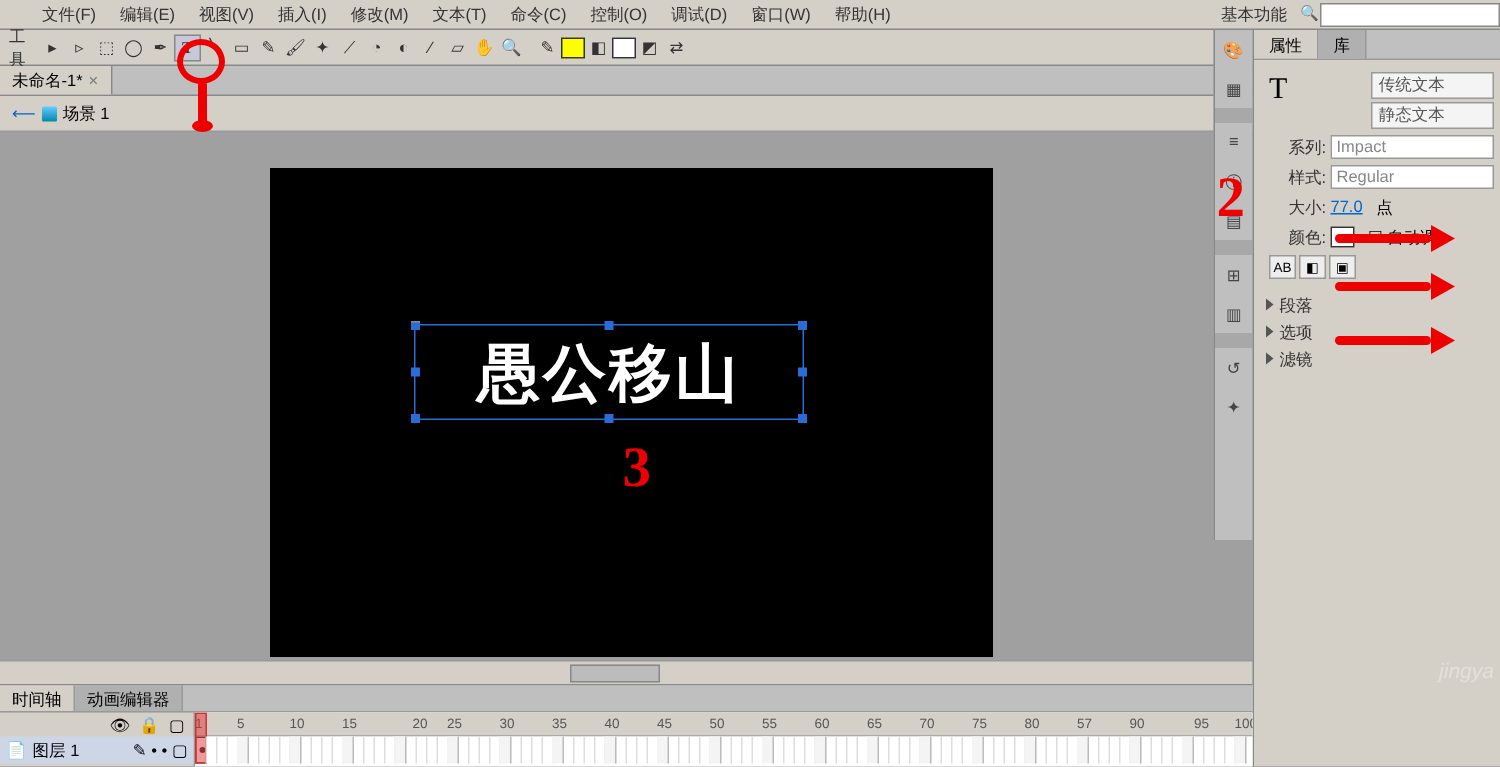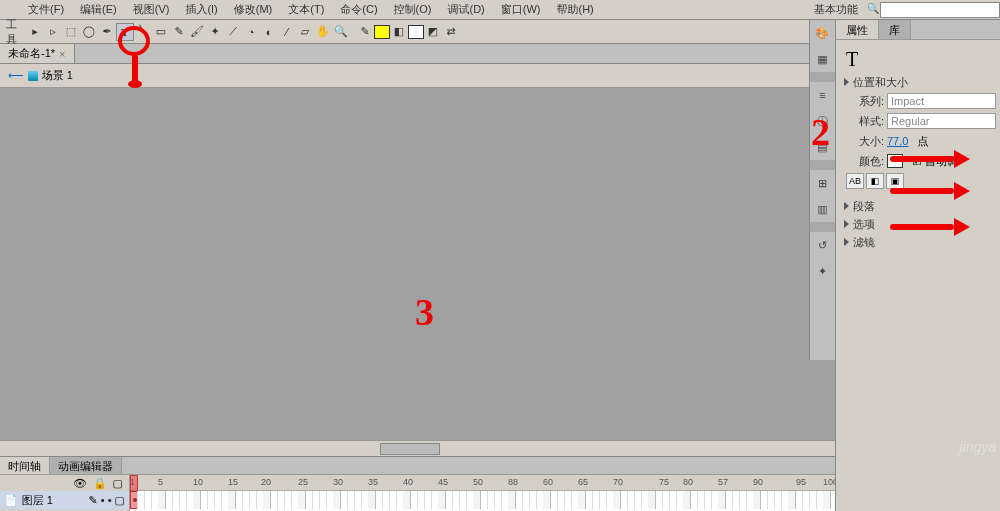--- a/index.html
+++ b/index.html
@@ -166,20 +166,33 @@
   </div>
   <div class="scene-r">
     <span>🎬</span>
     <span>🧩</span>
     <div class="zoom">100%</div>
     <div class="dd">▾</div>
   </div>
 </div>
 
 <div class="stage-wrap">
+  <div class="stage">
+    <div class="textframe">
+      <div class="h tl"></div>
+      <div class="h tm"></div>
+      <div class="h tr"></div>
+      <div class="h ml"></div>
+      <div class="h mr"></div>
+      <div class="h bl"></div>
+      <div class="h bm"></div>
+      <div class="h br"></div>
+      <div class="stage-text">愚公移山</div>
+    </div>
+  </div>
   <div class="hscroll">
       <div class="thumb"></div>
     </div>
 </div>
 
 <div class="red-num" style="left:415px;top:290px">3</div>
 
 <div class="icon-strip">
   <div class="ib">🎨</div>
   <div class="ib">▦</div>
@@ -196,25 +209,25 @@
 </div>
 
 <div class="rcol">
   <div class="ptabs">
     <div class="ptab">属性</div>
     <div class="ptab inactive">库</div>
   </div>
   <div class="pbody">
     <div style="display:flex;align-items:flex-start">
       <div class="tool-glyph">T</div>
-    </div>
-    <div class="acc-h">
-        <span class="tri right"></span>
-        <span>位置和大小</span>
-      </div>
+      <div style="flex:1">
+        <div class="pselect">传统文本</div>
+        <div class="pselect">静态文本</div>
+      </div>
+    </div>
 
     <div class="prow">
         <div class="plabel">系列:</div>
         <div class="pinput">Impact</div>
       </div>
     <div class="prow">
         <div class="plabel">样式:</div>
         <div class="pinput">Regular</div>
       </div>
     <div class="prow"><div class="plabel">大小:</div><span class="pnum">77.0</span>&nbsp;<span>点</span></div>
@@ -278,32 +291,32 @@
         <span>图层 1</span>
         <span style="margin-left:auto">✎ • • ▢</span>
       </div>
     </div>
     <div class="frames">
       <div class="ruler" id="ruler">
           <span class="rt" style="left: 0px;">1</span>
           <span class="rt" style="left: 28px;">5</span>
           <span class="rt" style="left: 63px;">10</span>
           <span class="rt" style="left: 98px;">15</span>
-          <span class="rt" style="left: 131px;">20</span>
+          <span class="rt" style="left: 145px;">20</span>
           <span class="rt" style="left: 168px;">25</span>
           <span class="rt" style="left: 203px;">30</span>
           <span class="rt" style="left: 238px;">35</span>
           <span class="rt" style="left: 273px;">40</span>
           <span class="rt" style="left: 308px;">45</span>
           <span class="rt" style="left: 343px;">50</span>
-          <span class="rt" style="left: 378px;">88</span>
+          <span class="rt" style="left: 378px;">55</span>
           <span class="rt" style="left: 413px;">60</span>
           <span class="rt" style="left: 448px;">65</span>
           <span class="rt" style="left: 483px;">70</span>
-          <span class="rt" style="left: 529px;">75</span>
+          <span class="rt" style="left: 518px;">75</span>
           <span class="rt" style="left: 553px;">80</span>
           <span class="rt" style="left: 588px;">57</span>
           <span class="rt" style="left: 623px;">90</span>
           <span class="rt" style="left: 666px;">95</span>
           <span class="rt" style="left: 693px;">100</span>
         </div>
       <div class="track" id="track">
         <div class="kf"></div>
         <div class="ph"></div>
       <div class="cell" style="left: 0px;"></div>

